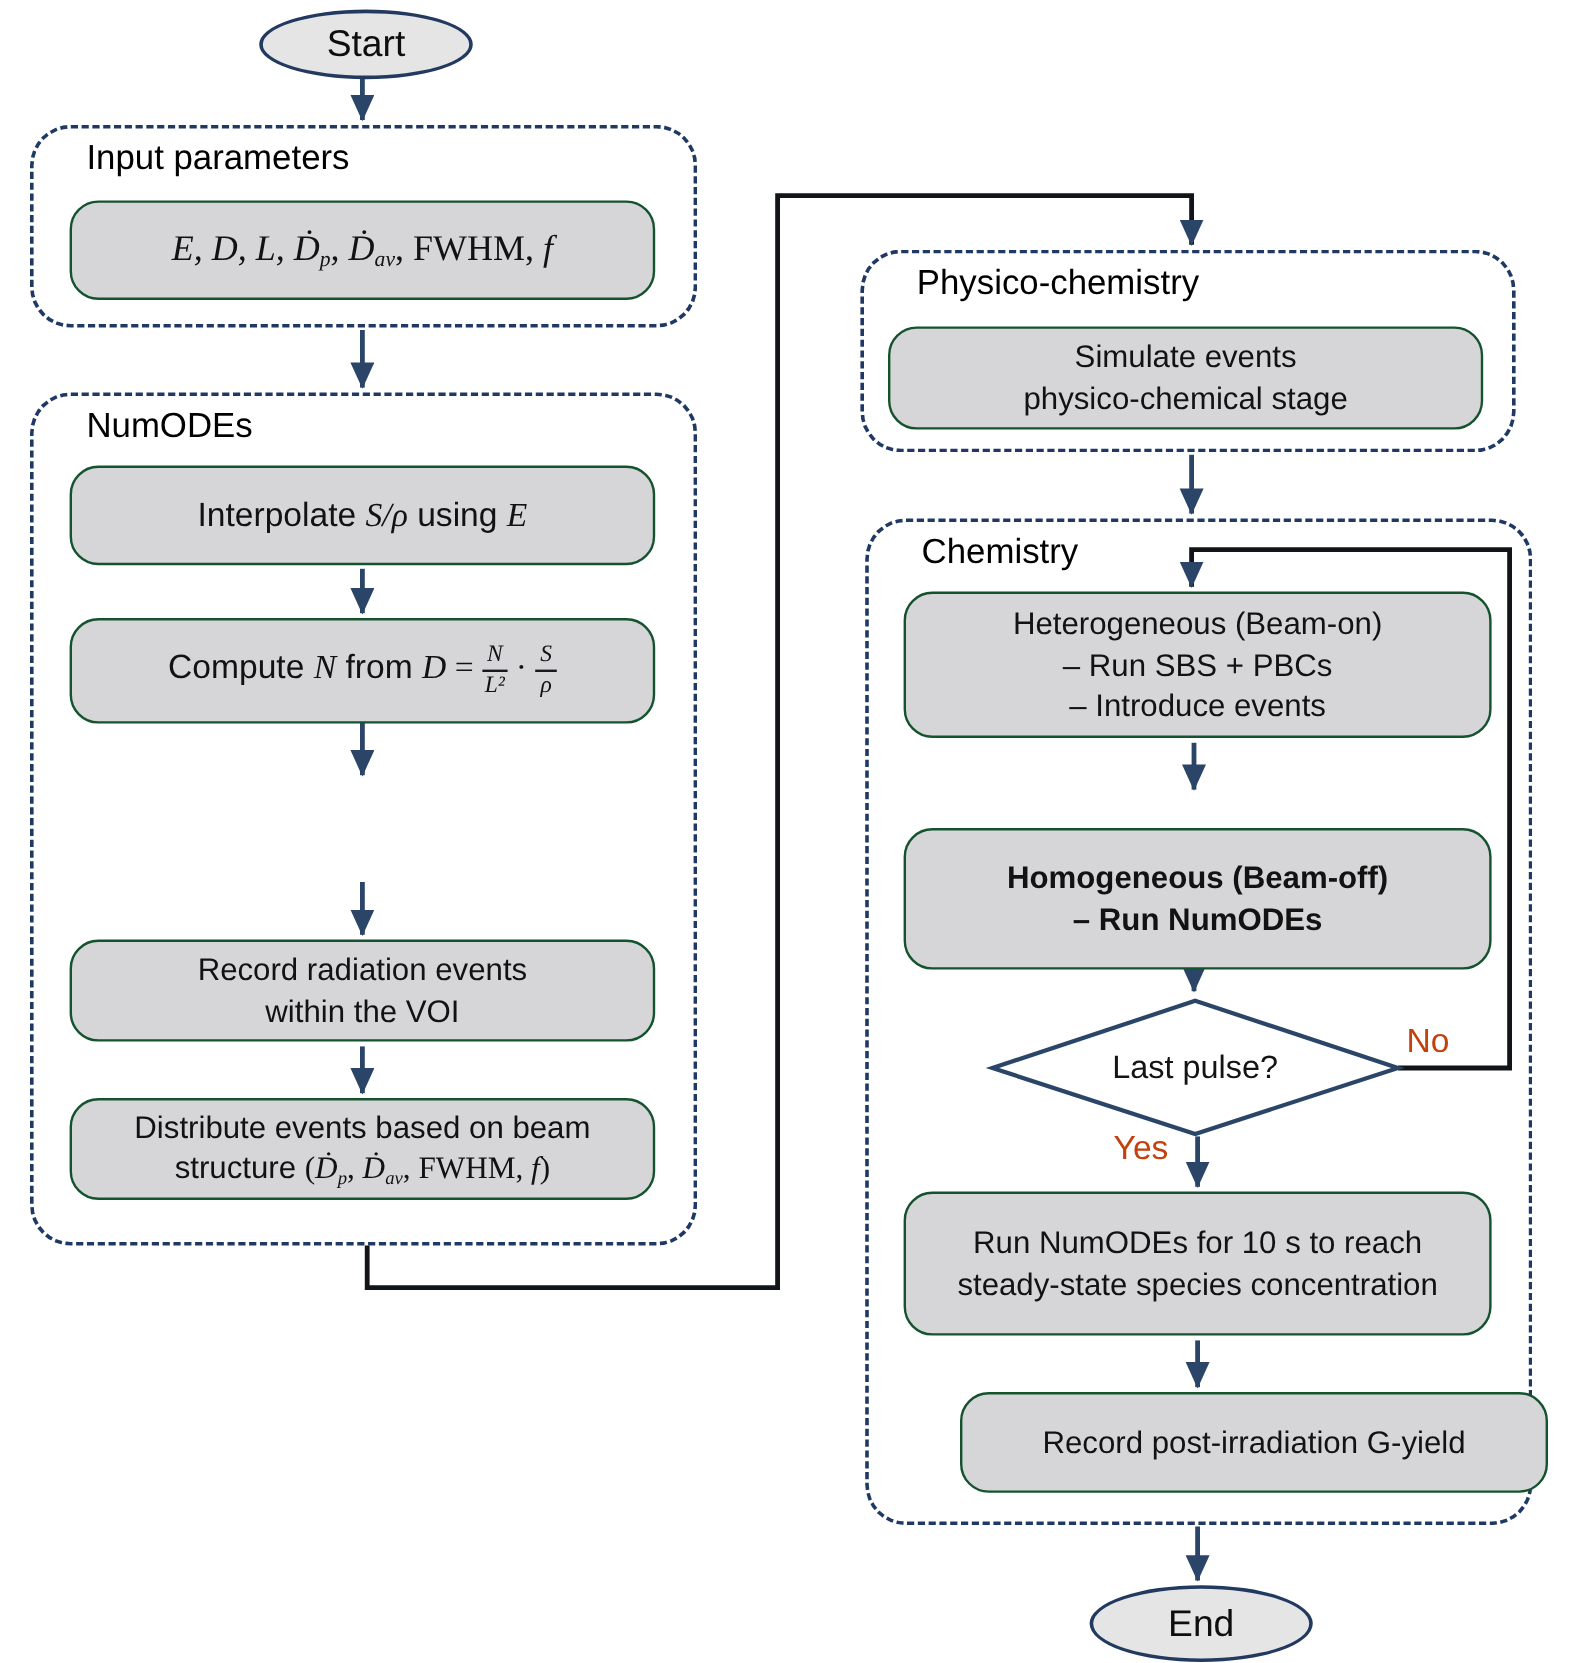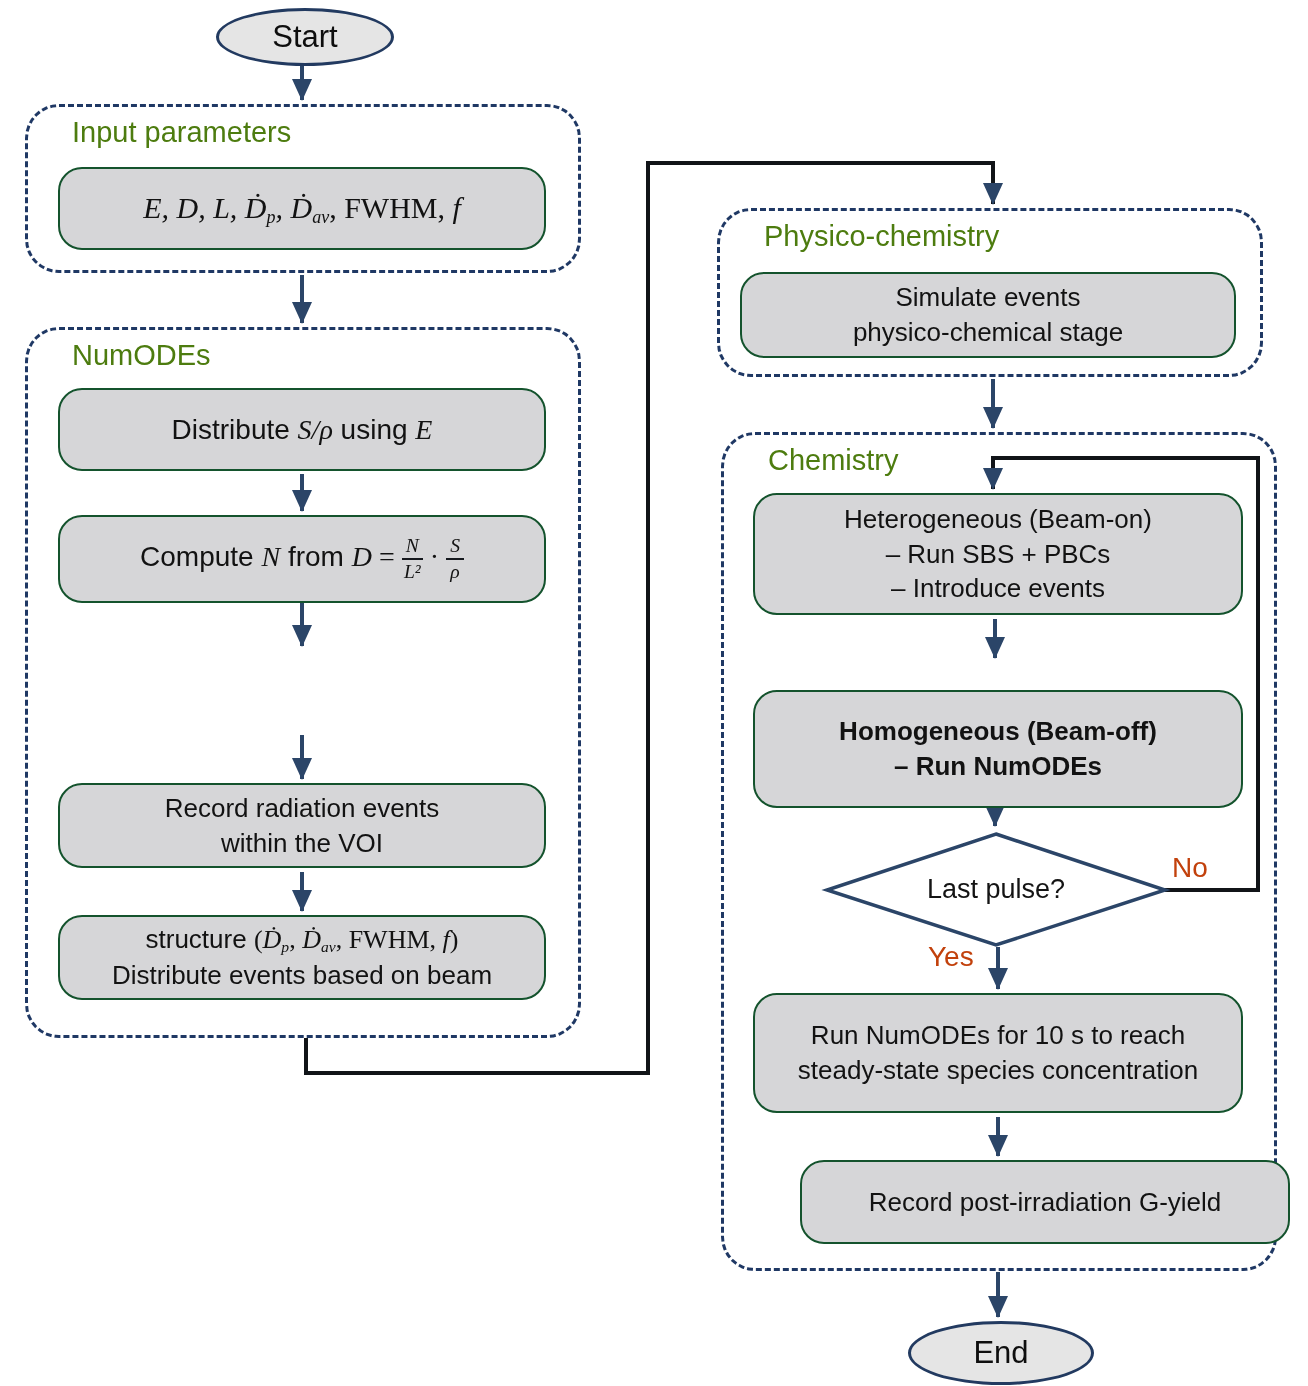--- a/index.html
+++ b/index.html
@@ -1,21 +1,21 @@
 <!DOCTYPE html>
 <html><head>
 <meta charset="utf-8">
 <style>
   html,body{margin:0;padding:0;background:#ffffff;}
   #page{position:relative;width:1308px;height:1386px;background:#ffffff;overflow:hidden;
         font-family:"Liberation Sans",sans-serif;color:#141414;}
 
   
   .group{position:absolute;border:3px dashed #1f3864;border-radius:34px;background:transparent;}
-  .group-title{position:absolute;left:44px;top:9px;font-size:29px;color:#4d7c0f;white-space:nowrap;}
+  .group-title{position:absolute;left:44px;top:9px;font-size:29px;color:#000000;white-space:nowrap;}
 
   
   .node{position:absolute;background:#d6d6d8;border:2px solid #14532d;border-radius:24px;
         display:flex;flex-direction:column;justify-content:center;align-items:center;
         text-align:center;font-size:26px;line-height:1.33;color:#121212;z-index:3;}
   .tline{white-space:nowrap;}
 
   
   .terminal{position:absolute;background:#e5e5e5;border:3px solid #223a60;border-radius:50%;
         display:flex;justify-content:center;align-items:center;font-size:31px;color:#0e0e0e;z-index:3;}
@@ -83,32 +83,32 @@
     <polygon points="996,834 1165,890 996,945 827,890" fill="#ffffff" stroke="#2b4568" stroke-width="3.5"></polygon>
   </svg>
 
   <div class="terminal" style="left:216px;top:8px;width:172px;height:52px;">Start</div>
   <div class="terminal" style="left:908px;top:1321px;width:180px;height:58px;">End</div>
 
   <div class="node math-lg" style="left:58px;top:167px;width:484px;height:79px;">
       <div class="tline"><span class="seg-m">E, D, L, </span><span class="seg-m">Ḋ</span><span class="seg-sub">p</span><span class="seg-m">, </span><span class="seg-m">Ḋ</span><span class="seg-sub">av</span><span class="seg-mr">, FWHM, </span><span class="seg-m">f</span></div>
     </div>
   <div class="node" style="left:58px;top:388px;width:484px;height:79px;font-size:28px;">
-      <div class="tline"><span class="seg-r">Distribute </span><span class="seg-m">S/ρ</span><span class="seg-r"> using </span><span class="seg-m">E</span></div>
+      <div class="tline"><span class="seg-r">Interpolate </span><span class="seg-m">S/ρ</span><span class="seg-r"> using </span><span class="seg-m">E</span></div>
     </div>
   <div class="node" style="left:58px;top:515px;width:484px;height:84px;font-size:28px;">
       <div class="tline"><span class="seg-r">Compute </span><span class="seg-m">N</span><span class="seg-r"> from </span><span class="seg-m">D</span><span class="seg-mr"> = </span><span class="frac"><span class="num"><span class="seg-m">N</span></span><span class="den"><span class="seg-m">L²</span></span></span><span class="seg-mr"> · </span><span class="frac"><span class="num"><span class="seg-m">S</span></span><span class="den"><span class="seg-m">ρ</span></span></span></div>
     </div>
   <div class="node" style="left:58px;top:783px;width:484px;height:81px;">
       <div class="tline"><span class="seg-r">Record radiation events</span></div>
       <div class="tline"><span class="seg-r">within the VOI</span></div>
     </div>
   <div class="node" style="left:58px;top:915px;width:484px;height:81px;">
+      <div class="tline"><span class="seg-r">Distribute events based on beam</span></div>
       <div class="tline"><span class="seg-r">structure </span><span class="seg-mr">(</span><span class="seg-m">Ḋ</span><span class="seg-sub">p</span><span class="seg-mr">, </span><span class="seg-m">Ḋ</span><span class="seg-sub">av</span><span class="seg-mr">, FWHM, </span><span class="seg-m">f</span><span class="seg-mr">)</span></div>
-      <div class="tline"><span class="seg-r">Distribute events based on beam</span></div>
     </div>
 
   <div class="node" style="left:740px;top:272px;width:492px;height:82px;">
       <div class="tline"><span class="seg-r">Simulate events</span></div>
       <div class="tline"><span class="seg-r">physico-chemical stage</span></div>
     </div>
   <div class="node" style="left:753px;top:493px;width:486px;height:118px;">
       <div class="tline"><span class="seg-r">Heterogeneous (Beam-on)</span></div>
       <div class="tline"><span class="seg-r">– Run SBS + PBCs</span></div>
       <div class="tline"><span class="seg-r">– Introduce events</span></div>

